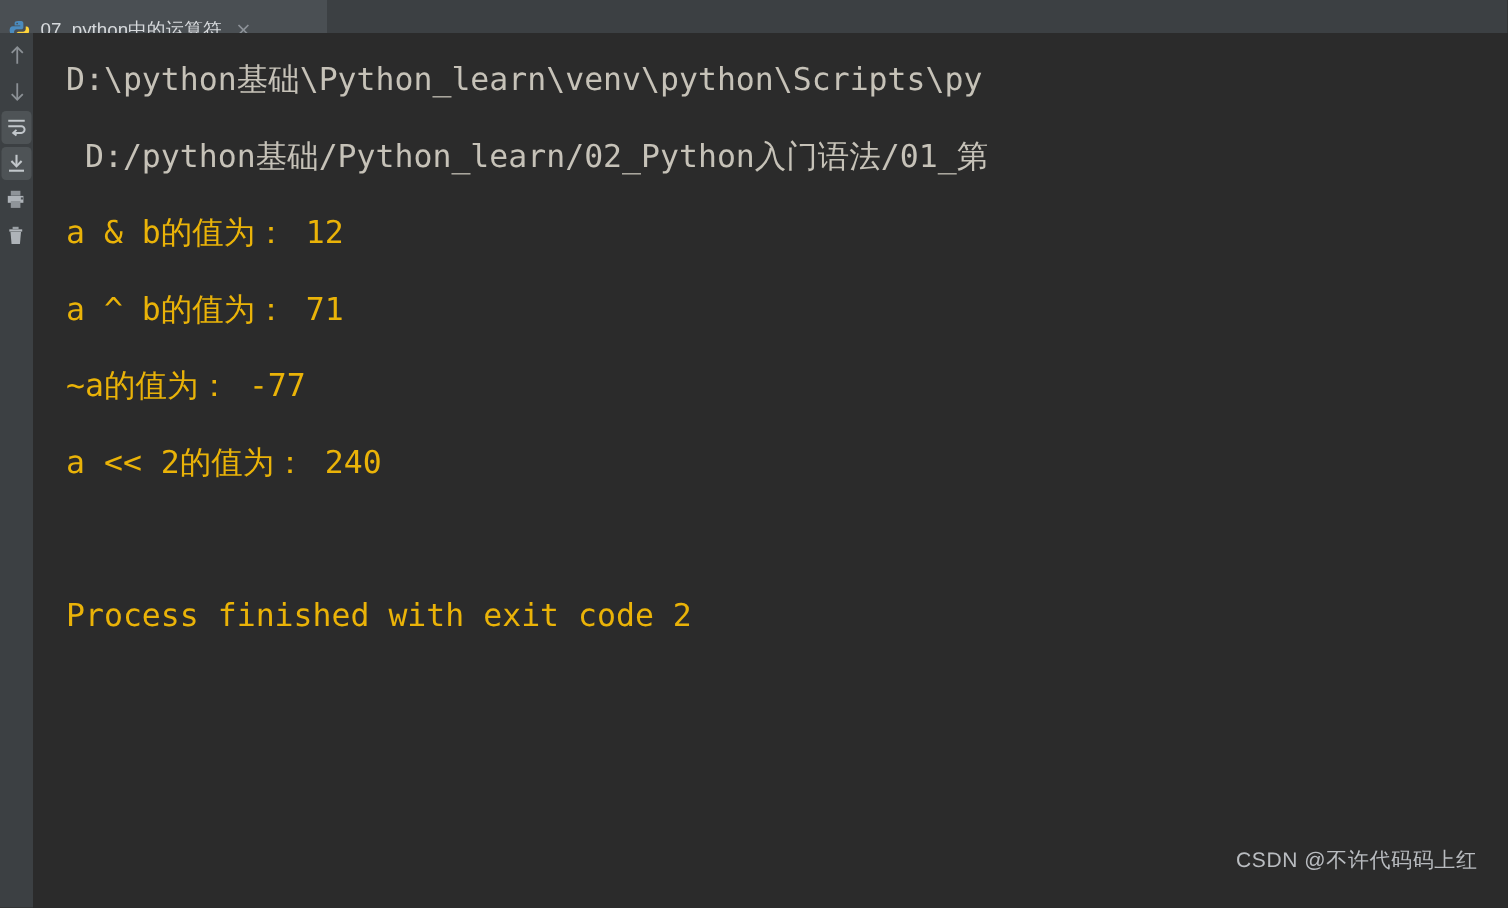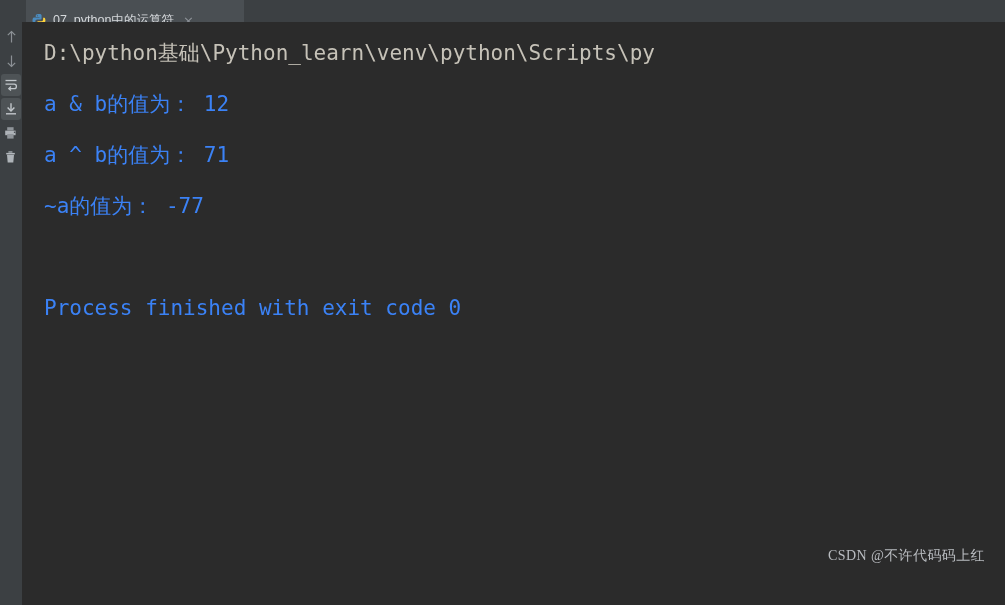--- a/index.html
+++ b/index.html
@@ -34,21 +34,20 @@
   }
   .tab {
     position: relative;
     height: 40px;
     display: flex;
     align-items: center;
     padding: 0 8px 0 6px;
     background: #4a4f53;
     box-sizing: border-box;
     min-width: 218px;
-    margin-left: 26px;
   }
   .tab::after {
     content: "";
     position: absolute;
     left: 0; right: 0;
     bottom: 0;
     height: 3px;
     background: #b8c2cc;
   }
   .tab-icon {
@@ -114,36 +113,36 @@
     padding: 6px 0 0 0;
     box-sizing: border-box;
   }
   .line {
     font-family: "DejaVu Sans Mono", "Liberation Mono", monospace;
     font-size: 21px;
     line-height: 51px;
     height: 51px;
     white-space: pre;
     padding-left: 22px;
-    color: #3b82f6;
+    color: #eab308;
     overflow: hidden;
   }
   .line.path {
     color: #c6c2b8;
   }
   .line.blank { color: transparent; }
 
   
   .watermark {
     position: absolute;
     right: 20px;
-    bottom: 40px;
+    bottom: 22px;
     font-size: 14px;
     color: #b9bcc0;
-    font-family: Liberation Serif, serif;
+    font-family: Liberation Sans, sans-serif;
     letter-spacing: 0.4px;
     white-space: nowrap;
   }
 </style>
 </head>
 <body>
 
 <div id="app">
 
   <div class="tabbar">
@@ -203,22 +202,24 @@
         <rect x="4.4" y="1.2" width="4.0" height="1.5" fill="#9aa0a5"></rect>
         <rect x="2.2" y="2.9" width="8.6" height="1.5" fill="#b2b7bc"></rect>
         <path d="M3.0 4.7 H10.0 L9.3 12.6 H3.7 Z" fill="#aeb3b8"></path>
       </svg>
     </div>
 
   </div>
 
   <div class="console">
     <div class="line path">D:\python基础\Python_learn\venv\python\Scripts\py</div>
+    <div class="line path"> D:/python基础/Python_learn/02_Python入门语法/01_第</div>
     <div class="line">a &amp; b的值为： 12</div>
     <div class="line">a ^ b的值为： 71</div>
     <div class="line">~a的值为： -77</div>
+    <div class="line">a &lt;&lt; 2的值为： 240</div>
     <div class="line blank"></div>
-    <div class="line">Process finished with exit code 0</div>
+    <div class="line">Process finished with exit code 2</div>
   </div>
 
   <div class="watermark">CSDN @不许代码码上红</div>
 
 </div>
 
 </body></html>

